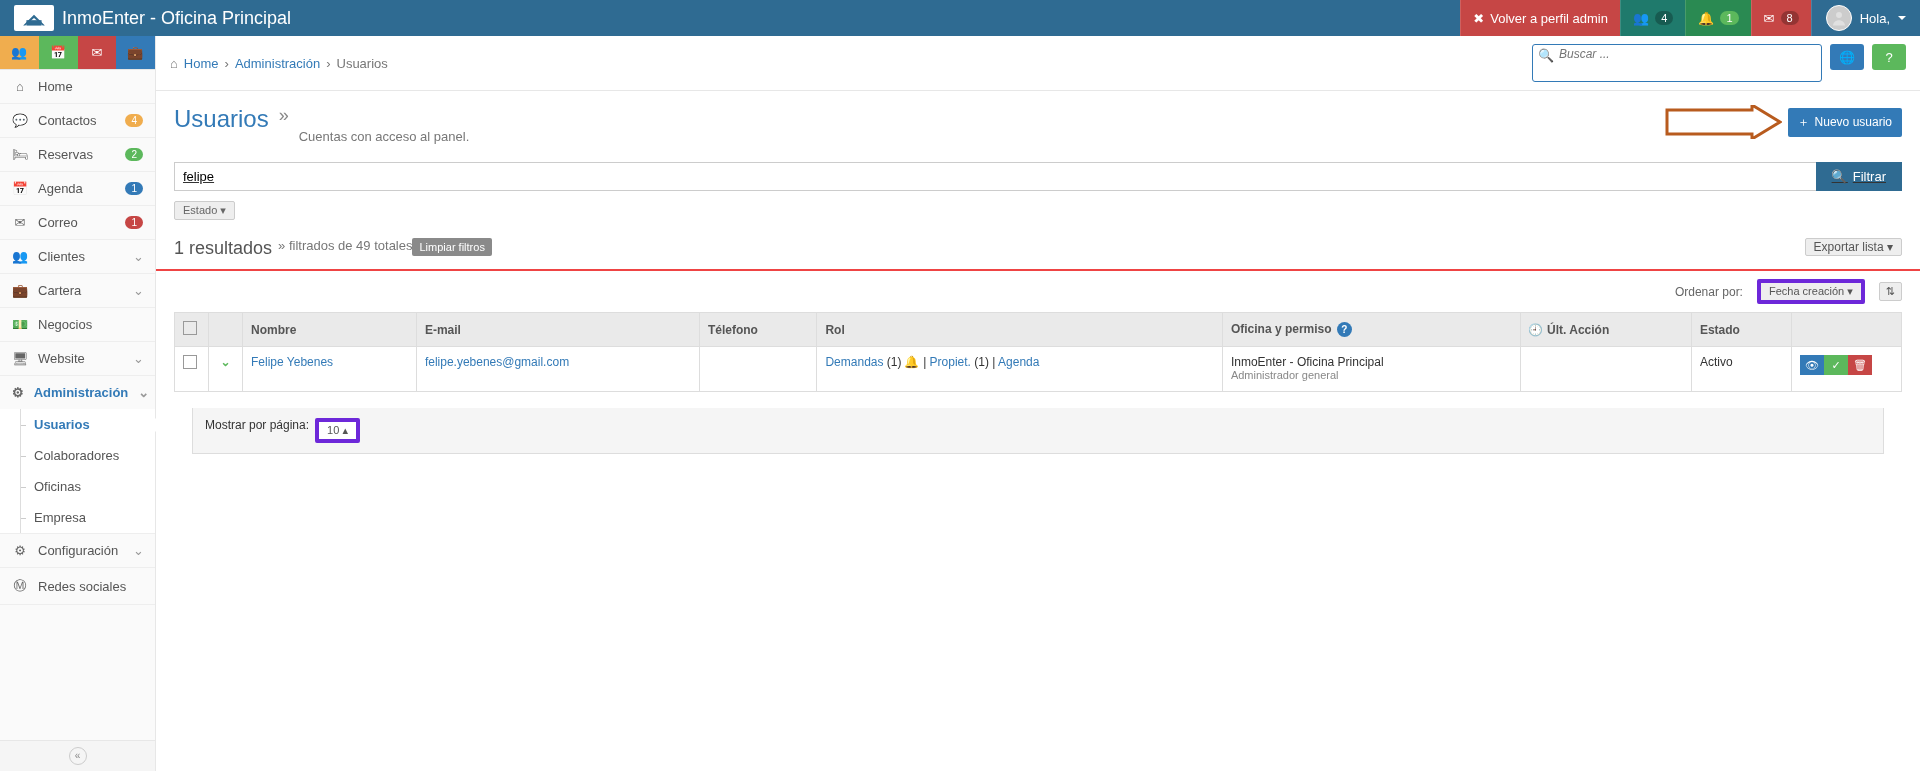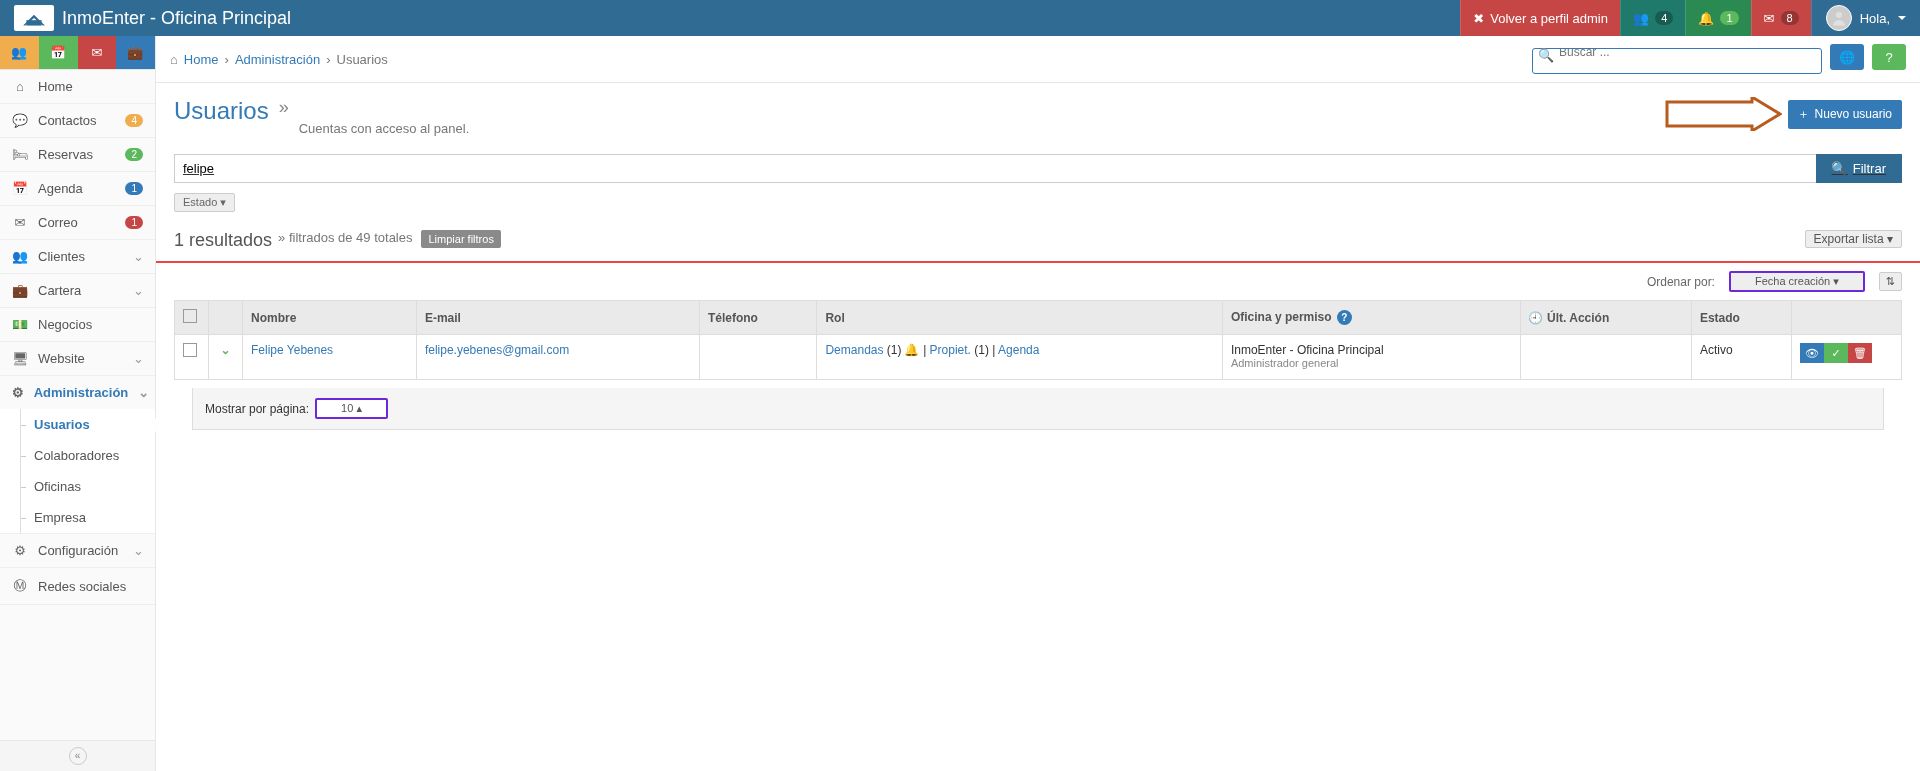--- a/index.html
+++ b/index.html
@@ -57,21 +57,21 @@
 .sub li.active::after { content:''; position:absolute; right:-1px; top:50%; transform:translateY(-50%); border:7px solid transparent; border-right-color:#fff; }
 .collapse-tog { text-align:center; padding: 6px; border-top:1px solid #e7e7e7; background:#f5f5f5; cursor:pointer; }
 .collapse-tog span { display:inline-block; border:1px solid #ccc; border-radius:50%; width:18px; height:18px; line-height:16px; font-size:10px; color:#888; }
 
 
 .content-top { display:flex; align-items:center; padding: 8px 14px; border-bottom:1px solid #e7e7e7; gap: 8px; }
 .breadcrumb { display:flex; align-items:center; gap: 6px; font-size: 13px; color:#777; flex:1; }
 .breadcrumb a { color:#337ab7; }
 .search-wrap { display:flex; align-items:stretch; gap: 8px; }
 .search-input { position:relative; }
-.search-input input { width: 290px; height: 26px; border:1px solid #337ab7; border-radius:3px; padding: 2px 8px 20px 26px; font-size:12px; }
+.search-input input { width: 290px; height: 38px; border:1px solid #337ab7; border-radius:3px; padding: 2px 8px 20px 26px; font-size:12px;font-style:italic; }
 .search-input .sico { position:absolute; left:6px; top:4px; color:#337ab7; }
 .sq-btn { width: 34px; height: 26px; border-radius:3px; display:flex; align-items:center; justify-content:center; color:#fff; cursor:pointer; }
 .sq-btn.blue { background:#337ab7; }
 .sq-btn.green { background:#5cb85c; }
 
 
 .page-head { padding: 14px 18px 8px; display:flex; align-items:flex-start; }
 .page-head h1 { font-size: 24px; font-weight:400; color:#337ab7; margin-right: 10px; }
 .page-head .arr { color:#888; margin-right:10px; font-size:18px; }
 .page-head .desc { color:#777; margin-top:24px; }
@@ -83,42 +83,42 @@
 
 .filter-row { margin: 10px 18px 6px; display:flex;text-decoration:underline; }
 .filter-row input { flex:1; border:1px solid #ccc; padding:6px 8px; font-size:13px; border-right:none; }
 .filter-row button { background:#2f6b92; color:#fff; border:none; padding:0 16px; font-size:13px; display:flex; align-items:center; gap:5px; cursor:pointer; }
 .chip { display:inline-block; margin: 4px 0 0 18px; background:#eee; border:1px solid #ccc; padding:2px 8px; font-size:11px; color:#666; border-radius:2px; cursor:pointer; }
 
 
 .results-row { display:flex; align-items:flex-start; padding: 18px 18px 10px; border-bottom: 2px solid #ef4444; }
 .results-row .rtext { font-size:18px; color:#555; font-weight:400; }
 .results-row .sub { font-size:13px; color:#777; margin-left:6px; }
-.clear-chip { background:#8a8a8a; color:#fff; font-size:11px; padding:3px 7px; margin-left:9px; border-radius:2px; cursor:pointer; }
+.clear-chip { background:#8a8a8a; color:#fff; font-size:11px; padding:3px 7px; margin-left:0; border-radius:2px; cursor:pointer; }
 .export-btn { margin-left:auto; background:#eee; border:1px solid #ccc; padding:1px 8px; font-size:12px; color:#555; border-radius:2px; cursor:pointer; }
 .sort-row { display:flex; justify-content:flex-end; align-items:center; gap:14px; padding: 8px 18px; font-size:12px; color:#666; }
-.sort-dd { background:#eee; border:2px solid #6d28d9; padding:2px 24px; font-size:11px; color:#555; border-radius:2px; cursor:pointer; }
+.sort-dd { background:#eee; border:4px solid #6d28d9; padding:2px 8px; font-size:11px; color:#555; border-radius:2px; cursor:pointer; }
 .sort-ico { background:#eee; border:1px solid #ccc; padding:2px 6px; font-size:11px; color:#555; border-radius:2px; cursor:pointer; }
 
 
 .tbl-wrap { margin: 0 18px 10px; }
 table { width:100%; border-collapse:collapse; }
 th { background:#eaeaea; border:1px solid #ddd; text-align:left; padding:8px; font-size:12px; font-weight:600; color:#555; }
 td { border:1px solid #ddd; padding:8px 8px 10px; font-size:12px; vertical-align:top; }
 .cell-sub { color:#888; font-size:11px; }
 .row-actions { display:flex; gap:0; }
 .ra { width:24px; height:20px; display:flex; align-items:center; justify-content:center; color:#fff; cursor:pointer; font-size:11px; }
 .ra.view { background:#337ab7; }
 .ra.ok { background:#5cb85c; }
 .ra.del { background:#c64645; }
 .chk { width:14px; height:14px; border:1px solid #999; display:inline-block; }
 .expand-icn { color:#5cb85c; font-weight:bold; cursor:pointer; }
 
 
-.pager { background:#f5f5f5; border:1px solid #ddd; border-top:none; margin: 8px 18px; padding:10px 12px; display:flex; align-items:center; gap:6px; font-size:12px; }
+.pager { background:#f5f5f5; border:1px solid #ddd; border-top:none; margin: 16px 18px; padding:10px 12px; display:flex; align-items:flex-start; gap:6px; font-size:12px; }
 
 
 .i { font-style: normal; }
 
 
 .help-circ { display:inline-flex; align-items:center; justify-content:center; width:15px; height:15px; border-radius:50%; background:#337ab7; color:#fff; font-size:10px; font-weight:bold; margin-left:2px; }
 </style>
 </head>
 <body>
 

